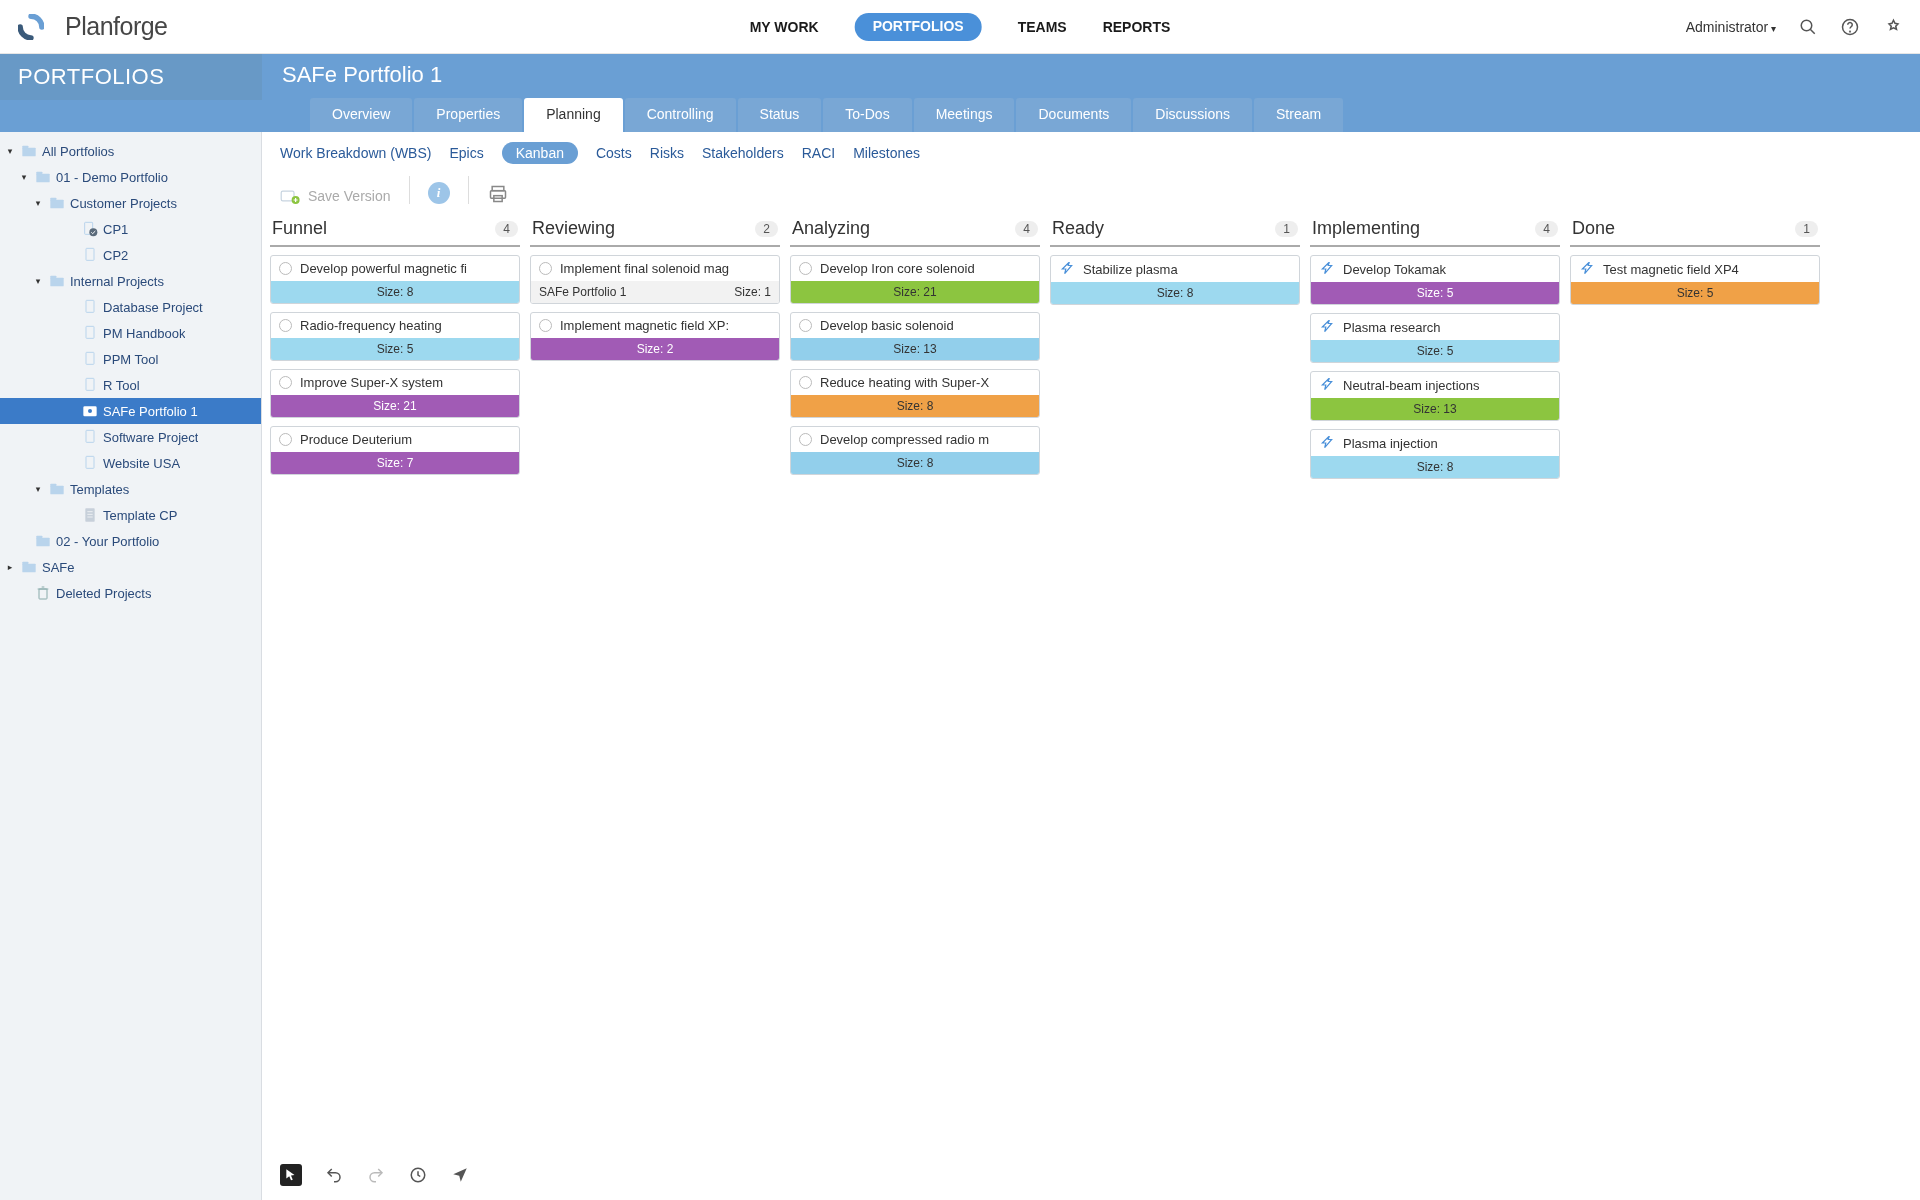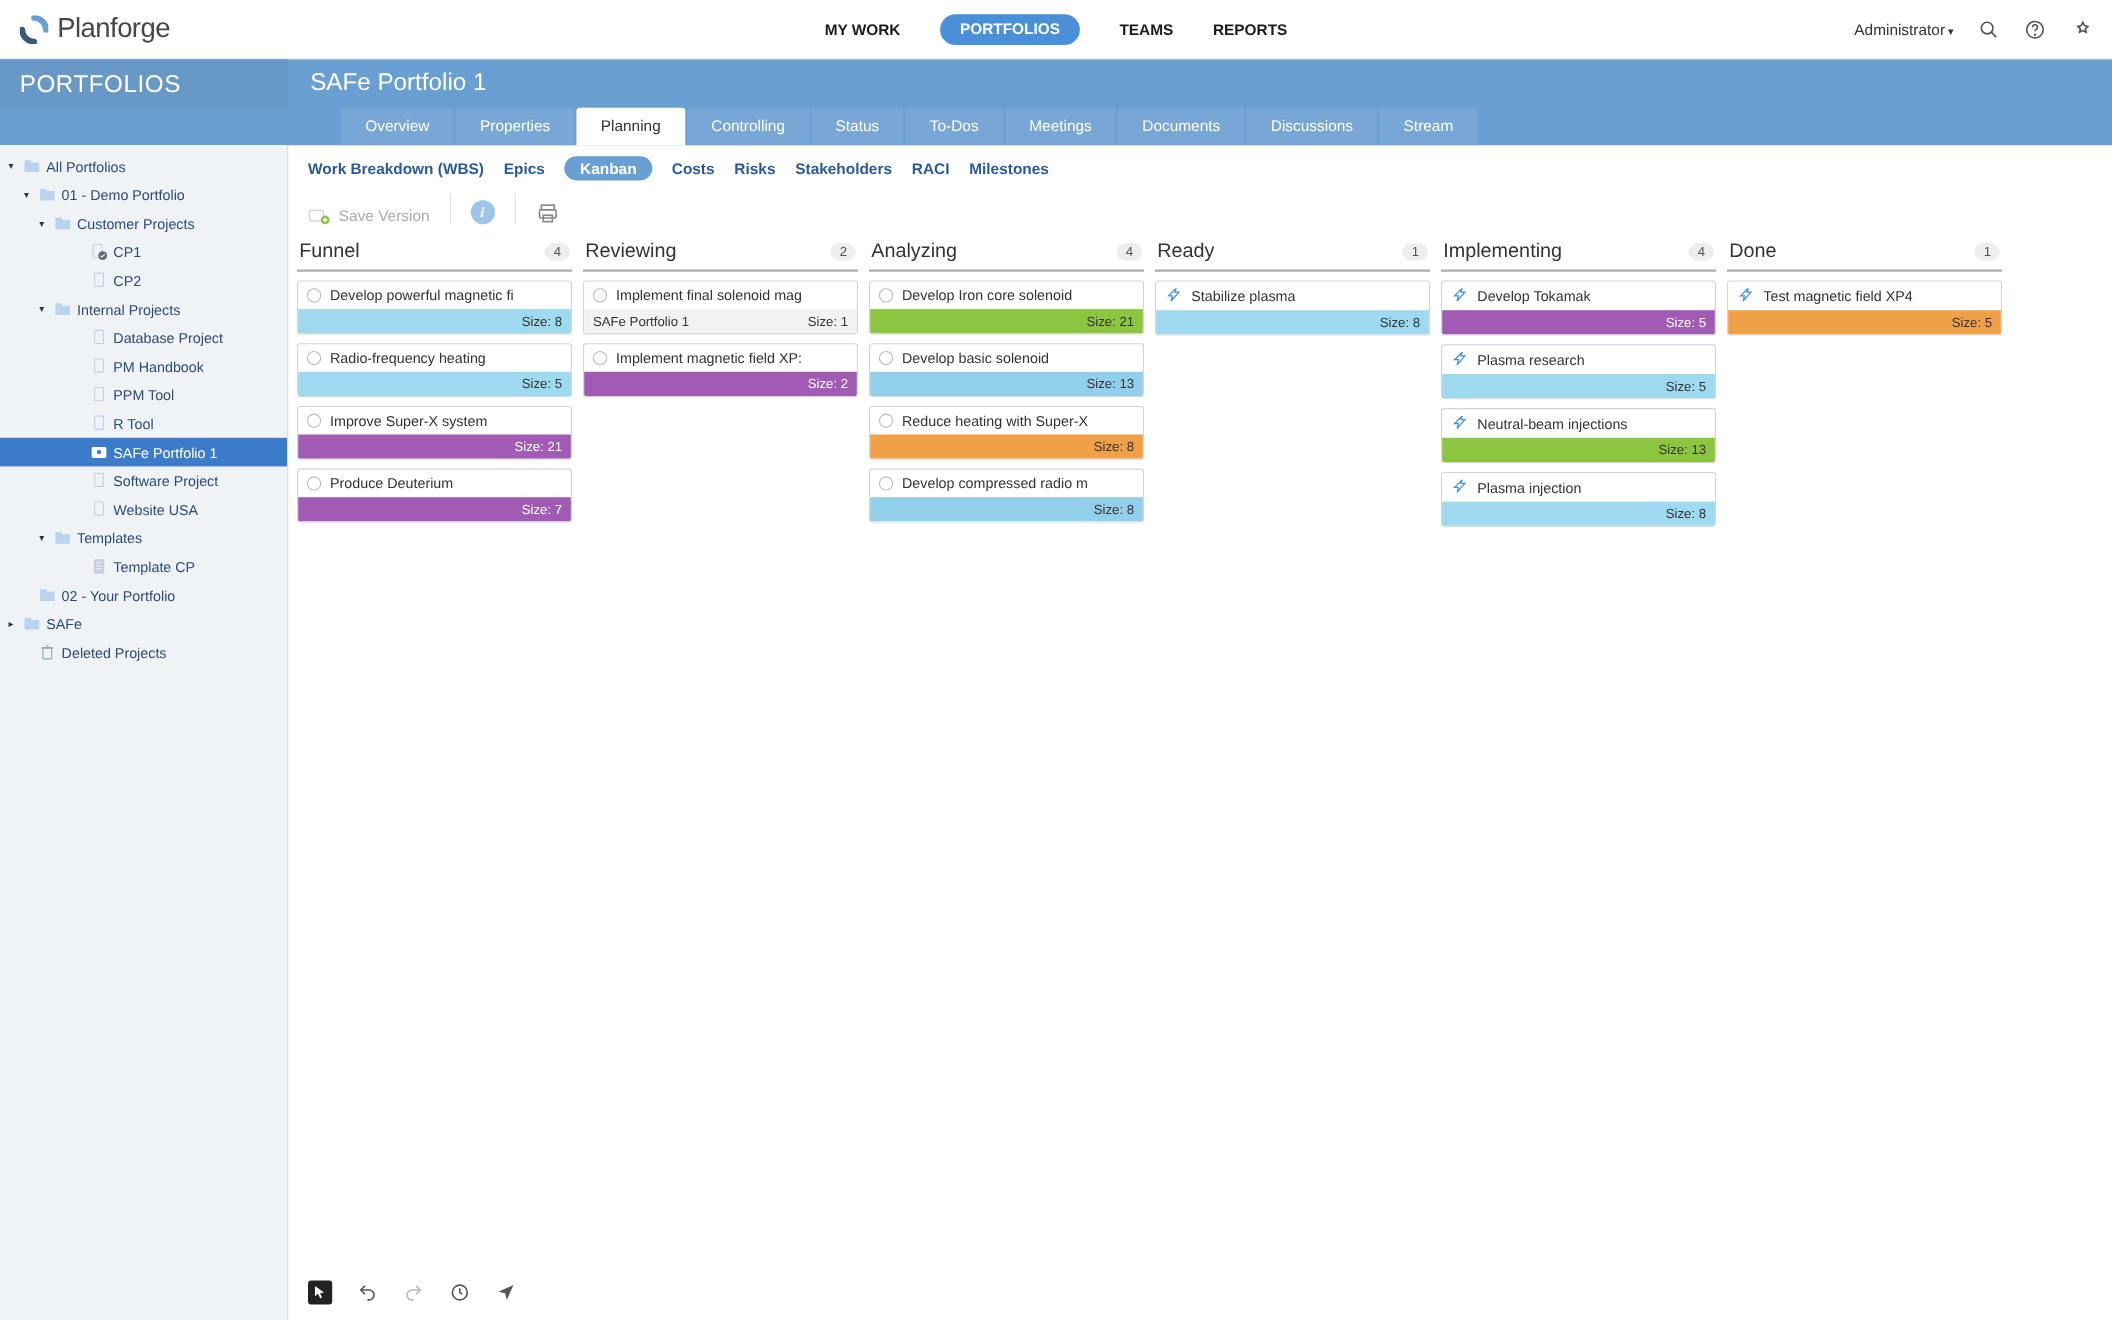--- a/index.html
+++ b/index.html
@@ -2,21 +2,21 @@
 <html><head>
 <meta charset="utf-8">
 <style>
 * { box-sizing: border-box; margin: 0; padding: 0; }
 body { font-family: -apple-system, "Helvetica Neue", Arial, sans-serif; font-size: 13px; color: #333; background: #fff; overflow: hidden; }
 
 .app { display: flex; flex-direction: column; height: 1200px; width: 1920px; }
 
 
 .top-header { display: flex; align-items: center; height: 54px; padding: 0 18px; border-bottom: 1px solid #e6e6e6; }
-.logo { display: flex; align-items: center; gap: 8px; font-size: 25px; font-weight: 300; color: #464646; letter-spacing: -0.5px; }
+.logo { display: flex; align-items: center; gap: 21px; font-size: 25px; font-weight: 300; color: #464646; letter-spacing: -0.5px; }
 .logo-icon { width: 26px; height: 26px; }
 .top-nav { display: flex; gap: 36px; margin-left: auto; margin-right: auto; position: absolute; left: 50%; transform: translateX(-50%); }
 .top-nav a { color: #1a1a1a; font-weight: 700; font-size: 14px; text-decoration: none; padding: 6px 0; cursor: pointer; }
 .top-nav a.pill { background: #4a90d9; color: #fff !important; padding: 5px 18px; border-radius: 14px; }
 .top-right { margin-left: auto; display: flex; align-items: center; gap: 22px; }
 .user-menu { font-size: 14px; color: #333; cursor: pointer; }
 .user-menu::after { content: " ▾"; font-size: 10px; }
 .top-icon { width: 20px; height: 20px; color: #555; cursor: pointer; display:inline-flex; align-items:center; justify-content:center; }
 
 
@@ -40,40 +40,40 @@
 .tree-icon { width: 18px; height: 16px; margin: 0 4px; display:inline-flex; align-items:center; justify-content:center; }
 .tree-label { overflow: hidden; text-overflow: ellipsis; }
 .indent-0 { padding-left: 4px; }
 .indent-1 { padding-left: 18px; }
 .indent-2 { padding-left: 32px; }
 .indent-3 { padding-left: 65px; }
 
 
 .content { flex: 1; display: flex; flex-direction: column; overflow: hidden; padding: 0 0 0 0; }
 .inner-tabs { display: flex; gap: 18px; padding: 10px 18px 6px 18px; align-items: center; font-size: 14px; }
-.inner-tab { color: #2a5a99; cursor: pointer; padding: 3px 0; font-weight: bold; }
+.inner-tab { color: #2a5a99; cursor: pointer; padding: 3px 0; }
 .inner-tab.pill { background: #6a9fd4; color: #fff; padding: 3px 14px; border-radius: 11px; }
 
 .toolbar { display: flex; align-items: flex-end; gap: 18px; padding: 6px 18px 10px 18px; }
 .toolbar-btn { display: flex; align-items: center; gap: 8px; color: #aaa; font-size: 14px; cursor: pointer; }
 .toolbar-sep { width: 1px; height: 28px; background: #ddd; }
 .info-badge { width:22px; height:22px; border-radius:50%; background:#9dc5e8; color:#fff; display:inline-flex; align-items:center; justify-content:center; font-weight:bold; font-style:italic; font-family:serif; }
 
 
 .kanban { display: flex; gap: 10px; padding: 0 8px 8px 8px; overflow-x: auto; flex: 1; align-items: flex-start; }
 .col { width: 250px; flex-shrink: 0; }
 .col-head { display: flex; align-items: center; justify-content: space-between; border-bottom: 2px solid #aaa; padding: 4px 2px 6px 2px; margin-bottom: 8px; }
 .col-title { font-size: 18px; color: #333; }
 .col-count { background: #eee; color: #555; font-size: 12px; padding: 1px 8px; border-radius: 10px; }
 .card { border: 1px solid #d0d5da; border-radius: 3px; margin-bottom: 8px; background: #fff; overflow: hidden; cursor: pointer; }
 .card-top { display: flex; align-items: center; gap: 8px; padding: 5px 8px; font-size: 13px; color: #333; white-space: nowrap; overflow: hidden; }
 .card-top .txt { overflow: hidden; text-overflow: ellipsis; }
 .card-dot { width: 13px; height: 13px; border: 1.5px solid #bbb; border-radius: 50%; flex-shrink:0; }
 .card-glyph { width: 16px; height: 16px; display:inline-flex; align-items:center; justify-content:center; flex-shrink:0; color:#4a90d9; font-weight:bold; }
-.card-bottom { display: flex; justify-content: flex-end; align-items: center; padding: 2px 8px; font-size: 12px; height: 22px; }
+.card-bottom { display: flex; justify-content: center; align-items: center; padding: 2px 8px; font-size: 12px; height: 22px; }
 .card-bottom.with-sub { justify-content: space-between; }
 .sub-label { font-size: 12px; color: #333; }
 
 
 .c-cyan   { background: #9dd9ef; color:#333; }
 .c-purple { background: #a15bb5; color:#fff; }
 .c-green  { background: #8cc540; color:#333; }
 .c-orange { background: #f0a147; color:#333; }
 .c-blue   { background: #92cfeb; color:#333; }
 .c-gray   { background: #f2f2f2; color:#333; }

